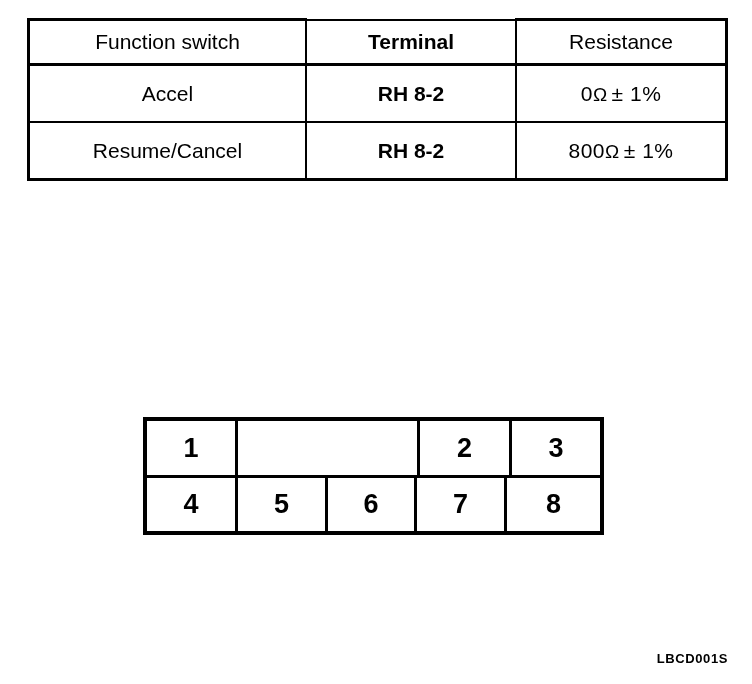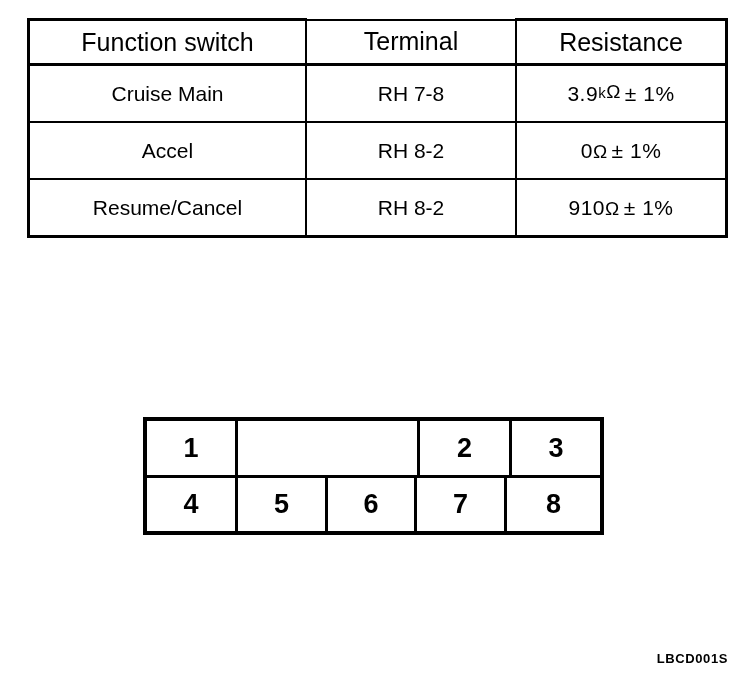--- a/index.html
+++ b/index.html
@@ -28,26 +28,26 @@
   #spec-table td,
   #spec-table th {
     border: 2px solid #000000;
     text-align: center;
     vertical-align: middle;
     font-weight: normal;
     padding: 0;
     background: #ffffff;
   }
   #spec-table .col-fn    { width: 275px; }
-  #spec-table .col-term  { width: 208px; }
+  #spec-table .col-term  { width: 208px; font-weight: bold; }
   #spec-table .col-res   { width: 208px; }
 
   #spec-table thead td {
     height: 42px;
-    font-size: 25px;
+    font-size: 21px;
     border-bottom-width: 3px;
   }
   #spec-table tbody td {
     height: 55px;
     font-size: 21px;
   }
   #spec-table tbody tr:last-child td {
     border-bottom-width: 3px;
   }
   #spec-table .outer-left  { border-left-width: 3px; }
@@ -146,37 +146,32 @@
 <table id="spec-table">
   <thead>
     <tr>
       <td class="col-fn outer-left">Function switch</td>
       <td class="col-term">Terminal</td>
       <td class="col-res outer-right">Resistance</td>
     </tr>
   </thead>
   <tbody>
 
-    <tr>
-      <td class="col-fn outer-left">Cruise Main</td>
-      <td class="col-term">RH 7-8</td>
-      <td class="col-res outer-right res-cell"><span>3.9</span><span class="res-mult">k</span><span class="res-unit res-mult">Ω</span><span class="res-tol">± 1%</span></td>
-    </tr>
 
     <tr>
       <td class="col-fn outer-left">Accel</td>
       <td class="col-term">RH 8-2</td>
       <td class="col-res outer-right res-cell"><span>0</span><span class="res-unit">Ω</span><span class="res-tol">± 1%</span></td>
     </tr>
 
 
     <tr>
       <td class="col-fn outer-left">Resume/Cancel</td>
       <td class="col-term">RH 8-2</td>
-      <td class="col-res outer-right res-cell"><span>910</span><span class="res-unit">Ω</span><span class="res-tol">± 1%</span></td>
+      <td class="col-res outer-right res-cell"><span>800</span><span class="res-unit">Ω</span><span class="res-tol">± 1%</span></td>
     </tr>
 
   </tbody>
 </table>
 
 <div id="connector">
 
   <div class="conn-row conn-row-top">
     <div class="conn-cell t-c1">1</div>
     <div class="conn-cell t-c2 blank"></div>

